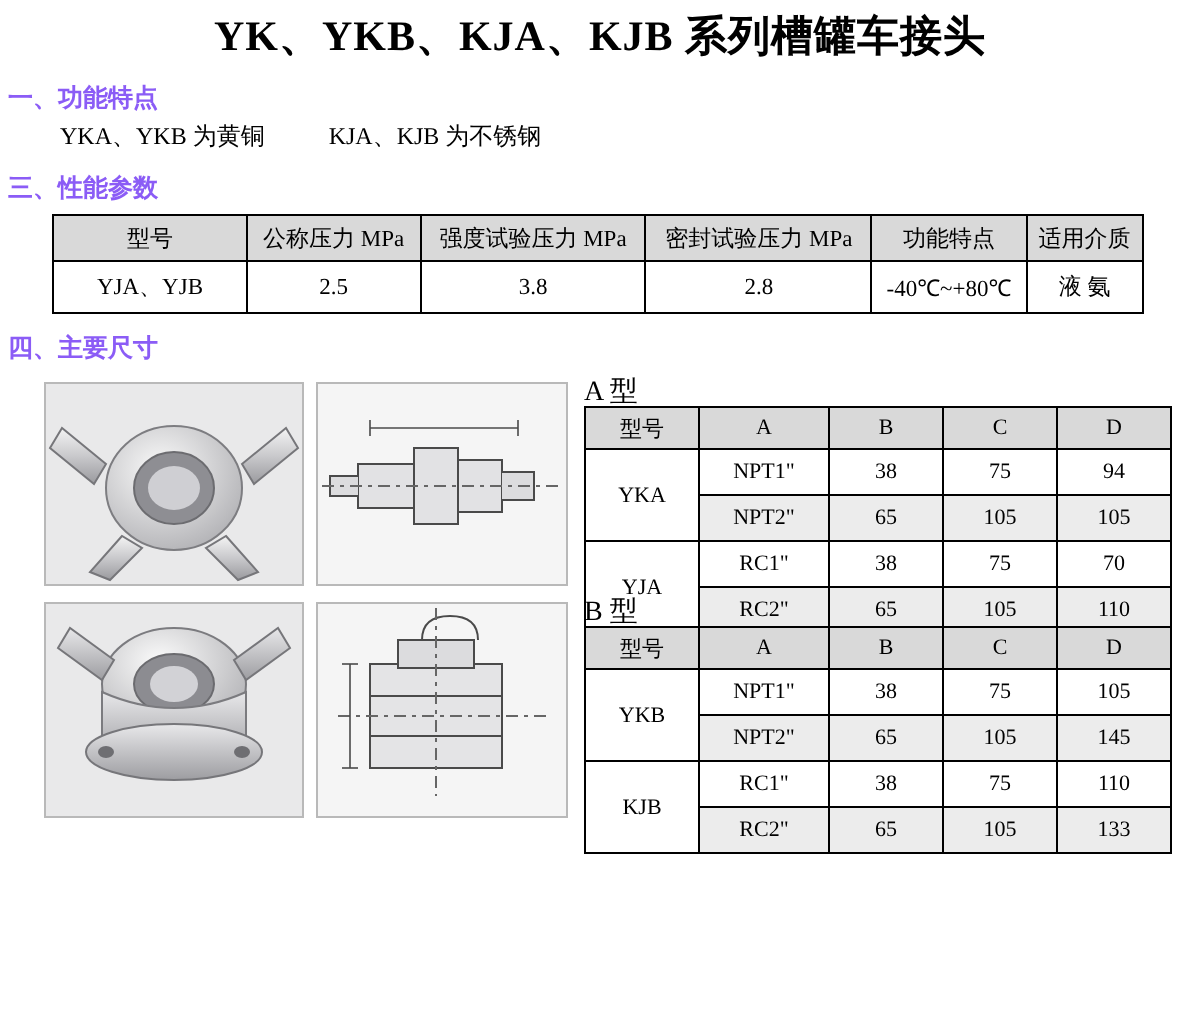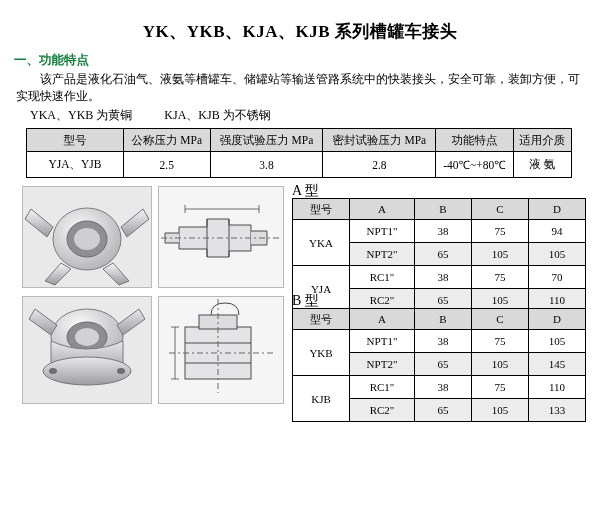--- a/index.html
+++ b/index.html
@@ -8,32 +8,32 @@
     background:#ffffff;
     font-family:"Liberation Serif", serif;
     color:#000;
     position:relative;
     overflow:hidden;
   }
   .page{position:relative;width:600px;height:516px;}
 
   .title{
     text-align:center;
-    font-size:17px;
+    font-size:21px;
     font-weight:bold;
     letter-spacing:0.5px;
-    padding-top:20px;
+    padding-top:4px;
     font-family:"Liberation Serif", serif;
   }
 
   .sec-head{
-    color:#15803d;
+    color:#8b5cf6;
     font-weight:bold;
     font-size:12.5px;
-    margin:9px 0 2px 14px;
+    margin:9px 0 2px 4px;
   }
   .para{
     font-size:12px;
     line-height:17px;
     margin:0 16px 0 16px;
     text-indent:24px;
   }
   .para2{
     font-size:12px;
     line-height:17px;
@@ -100,28 +100,28 @@
   svg{display:block;}
 </style>
 </head>
 <body>
 
 <div class="page">
 
   <div class="title">YK、YKB、KJA、KJB 系列槽罐车接头</div>
 
   <div class="sec-head">一、功能特点</div>
-  <div class="para">该产品是液化石油气、液氨等槽罐车、储罐站等输送管路系统中的快装接头，安全可靠，装卸方便，可实现快速作业。</div>
 
   <div class="para2">
     <span>YKA、YKB 为黄铜</span>
     <span class="gapspan"></span>
     <span>KJA、KJB 为不锈钢</span>
   </div>
 
+  <div class="sec-head">三、性能参数</div>
 
   <table class="perf">
     <tbody>
         <tr class="hdr">
       <td class="first">型号</td>
       <td>公称压力 MPa</td>
       <td>强度试验压力 MPa</td>
       <td>密封试验压力 MPa</td>
       <td>功能特点</td>
       <td>适用介质</td>
@@ -130,20 +130,21 @@
       <td class="first">YJA、YJB</td>
       <td>2.5</td>
       <td>3.8</td>
       <td>2.8</td>
       <td>-40℃~+80℃</td>
       <td>液 氨</td>
     </tr>
   </tbody>
     </table>
 
+  <div class="sec-head">四、主要尺寸</div>
 
   <div class="dims">
 
     <div class="imgbox photo" style="left:22px;top:0px;width:128px;height:100px;">
       <svg width="128" height="100" viewBox="0 0 128 100">
         <defs>
           <linearGradient id="m1" x1="0" y1="0" x2="0" y2="1">
             <stop offset="0" stop-color="#f4f4f4"></stop>
               <stop offset="0.5" stop-color="#c9c9cc"></stop>
               <stop offset="1" stop-color="#9a9a9e"></stop>

